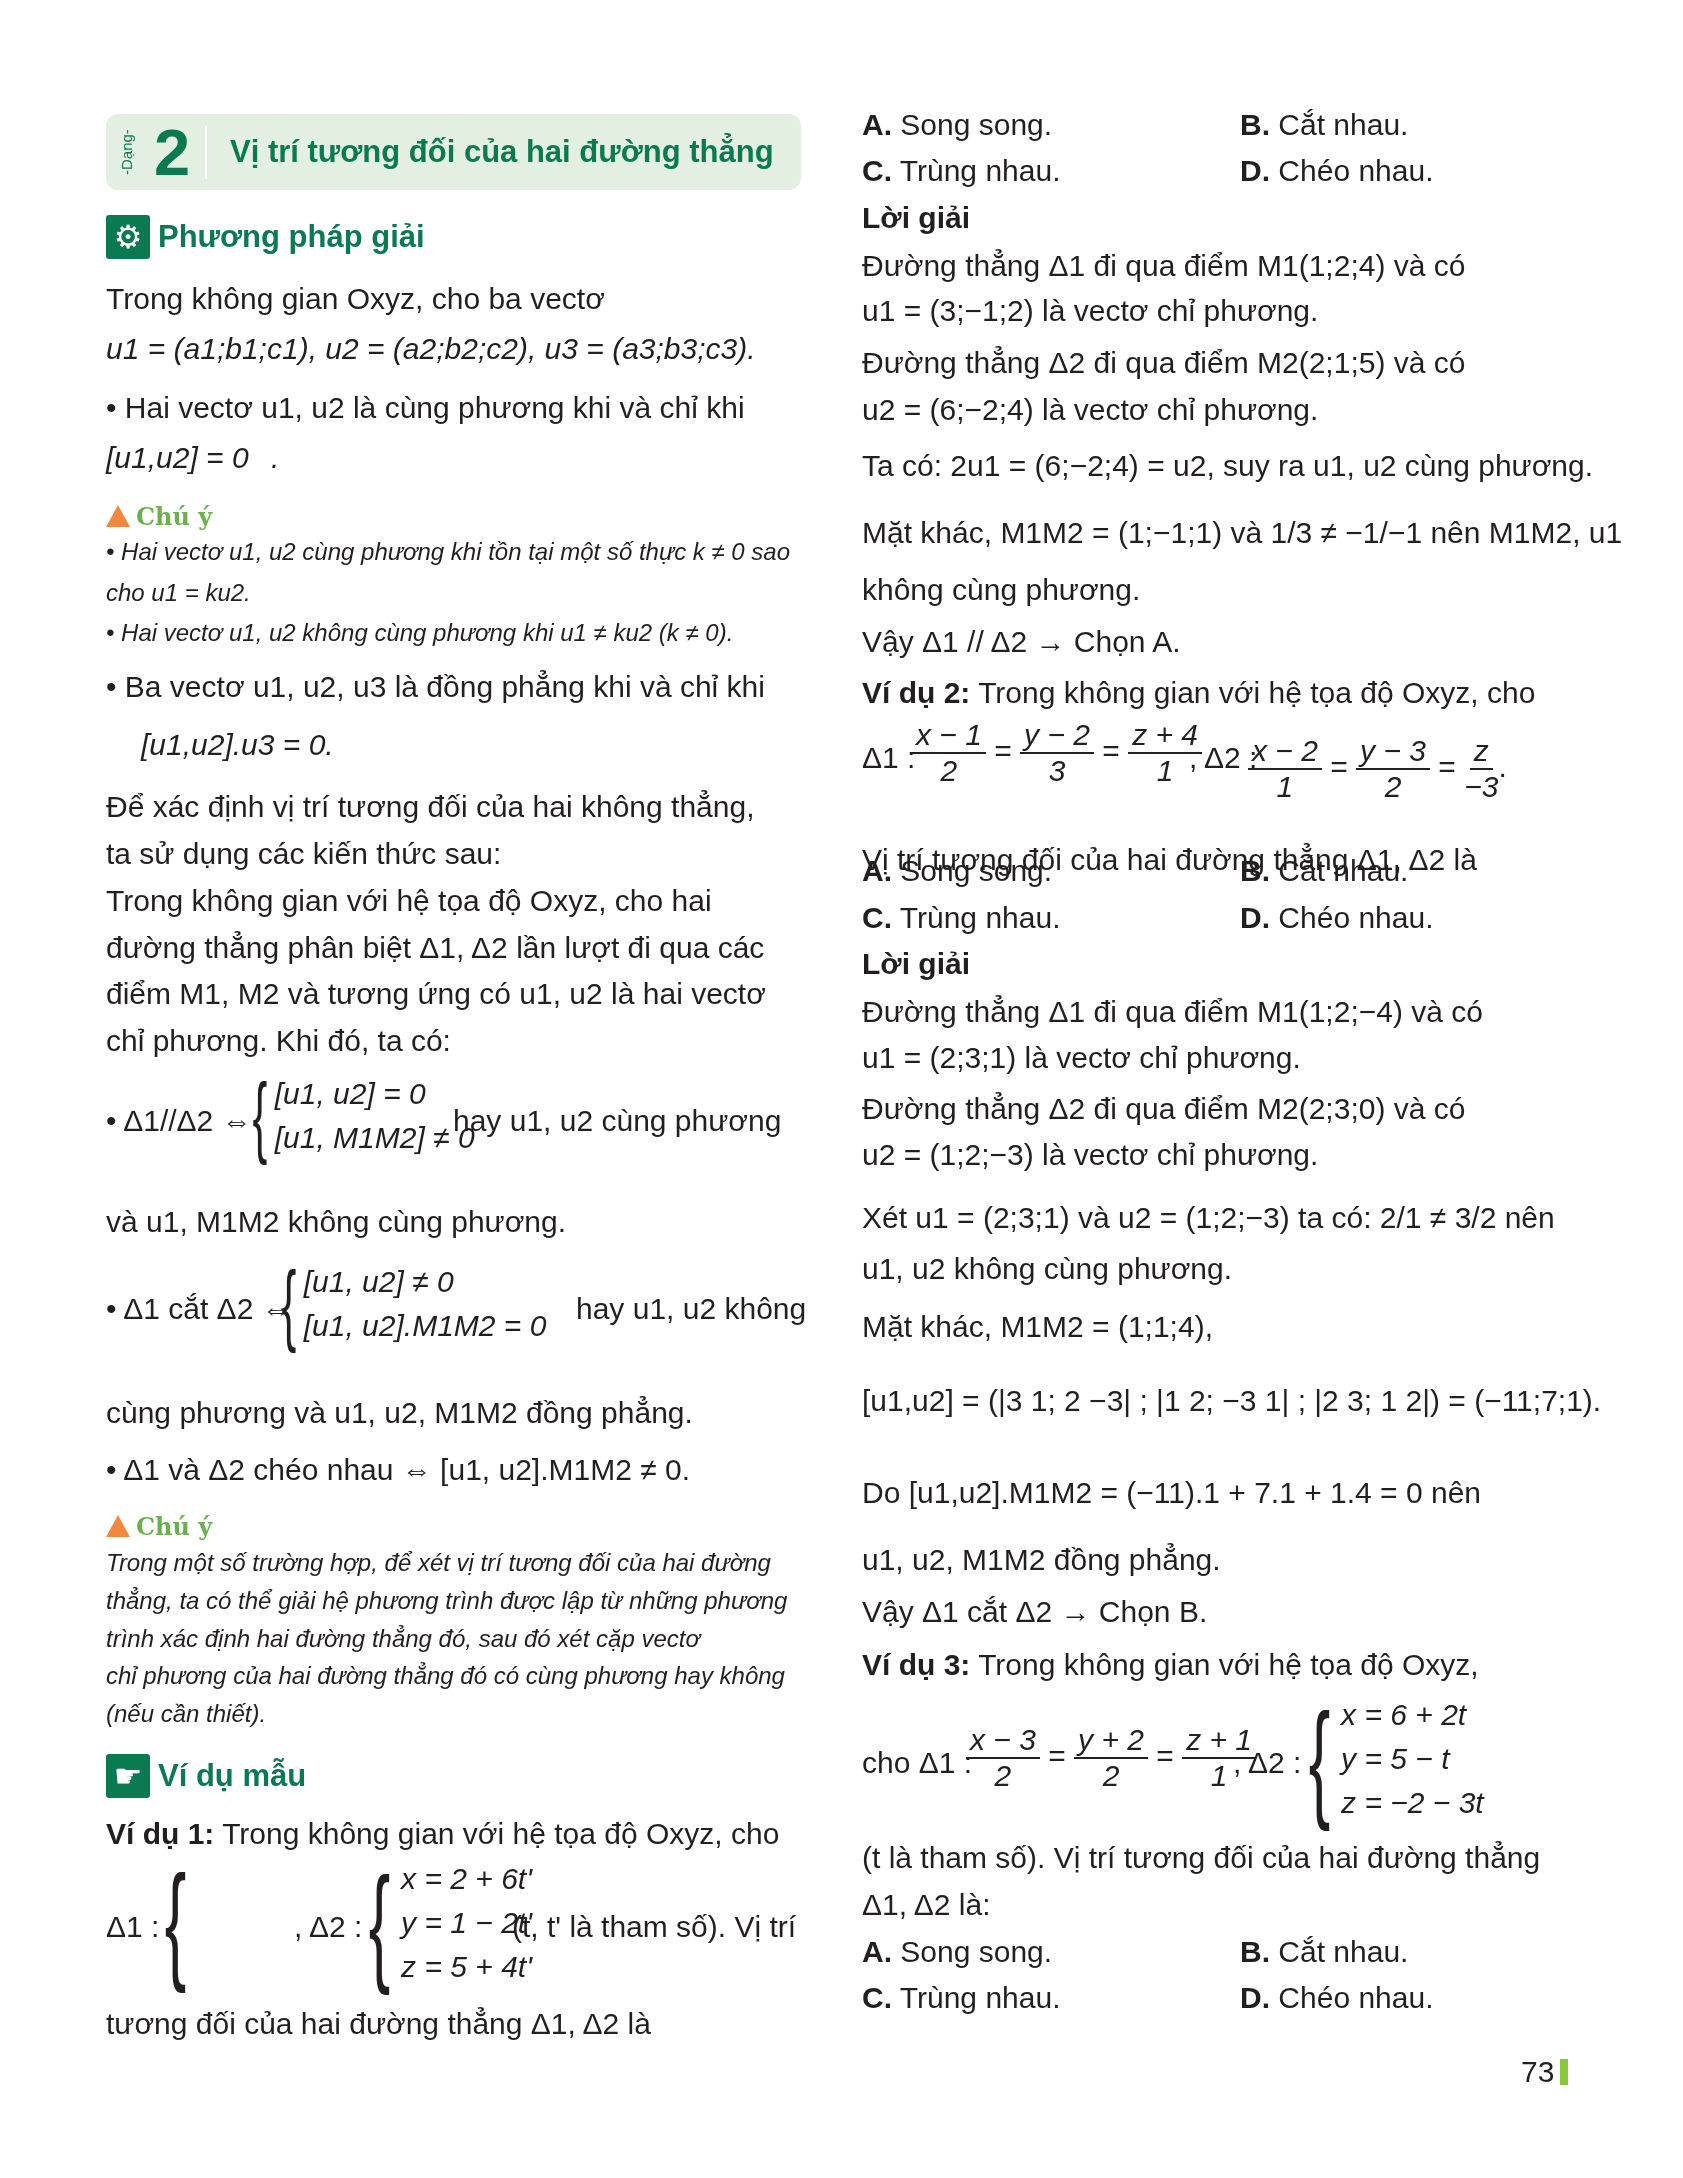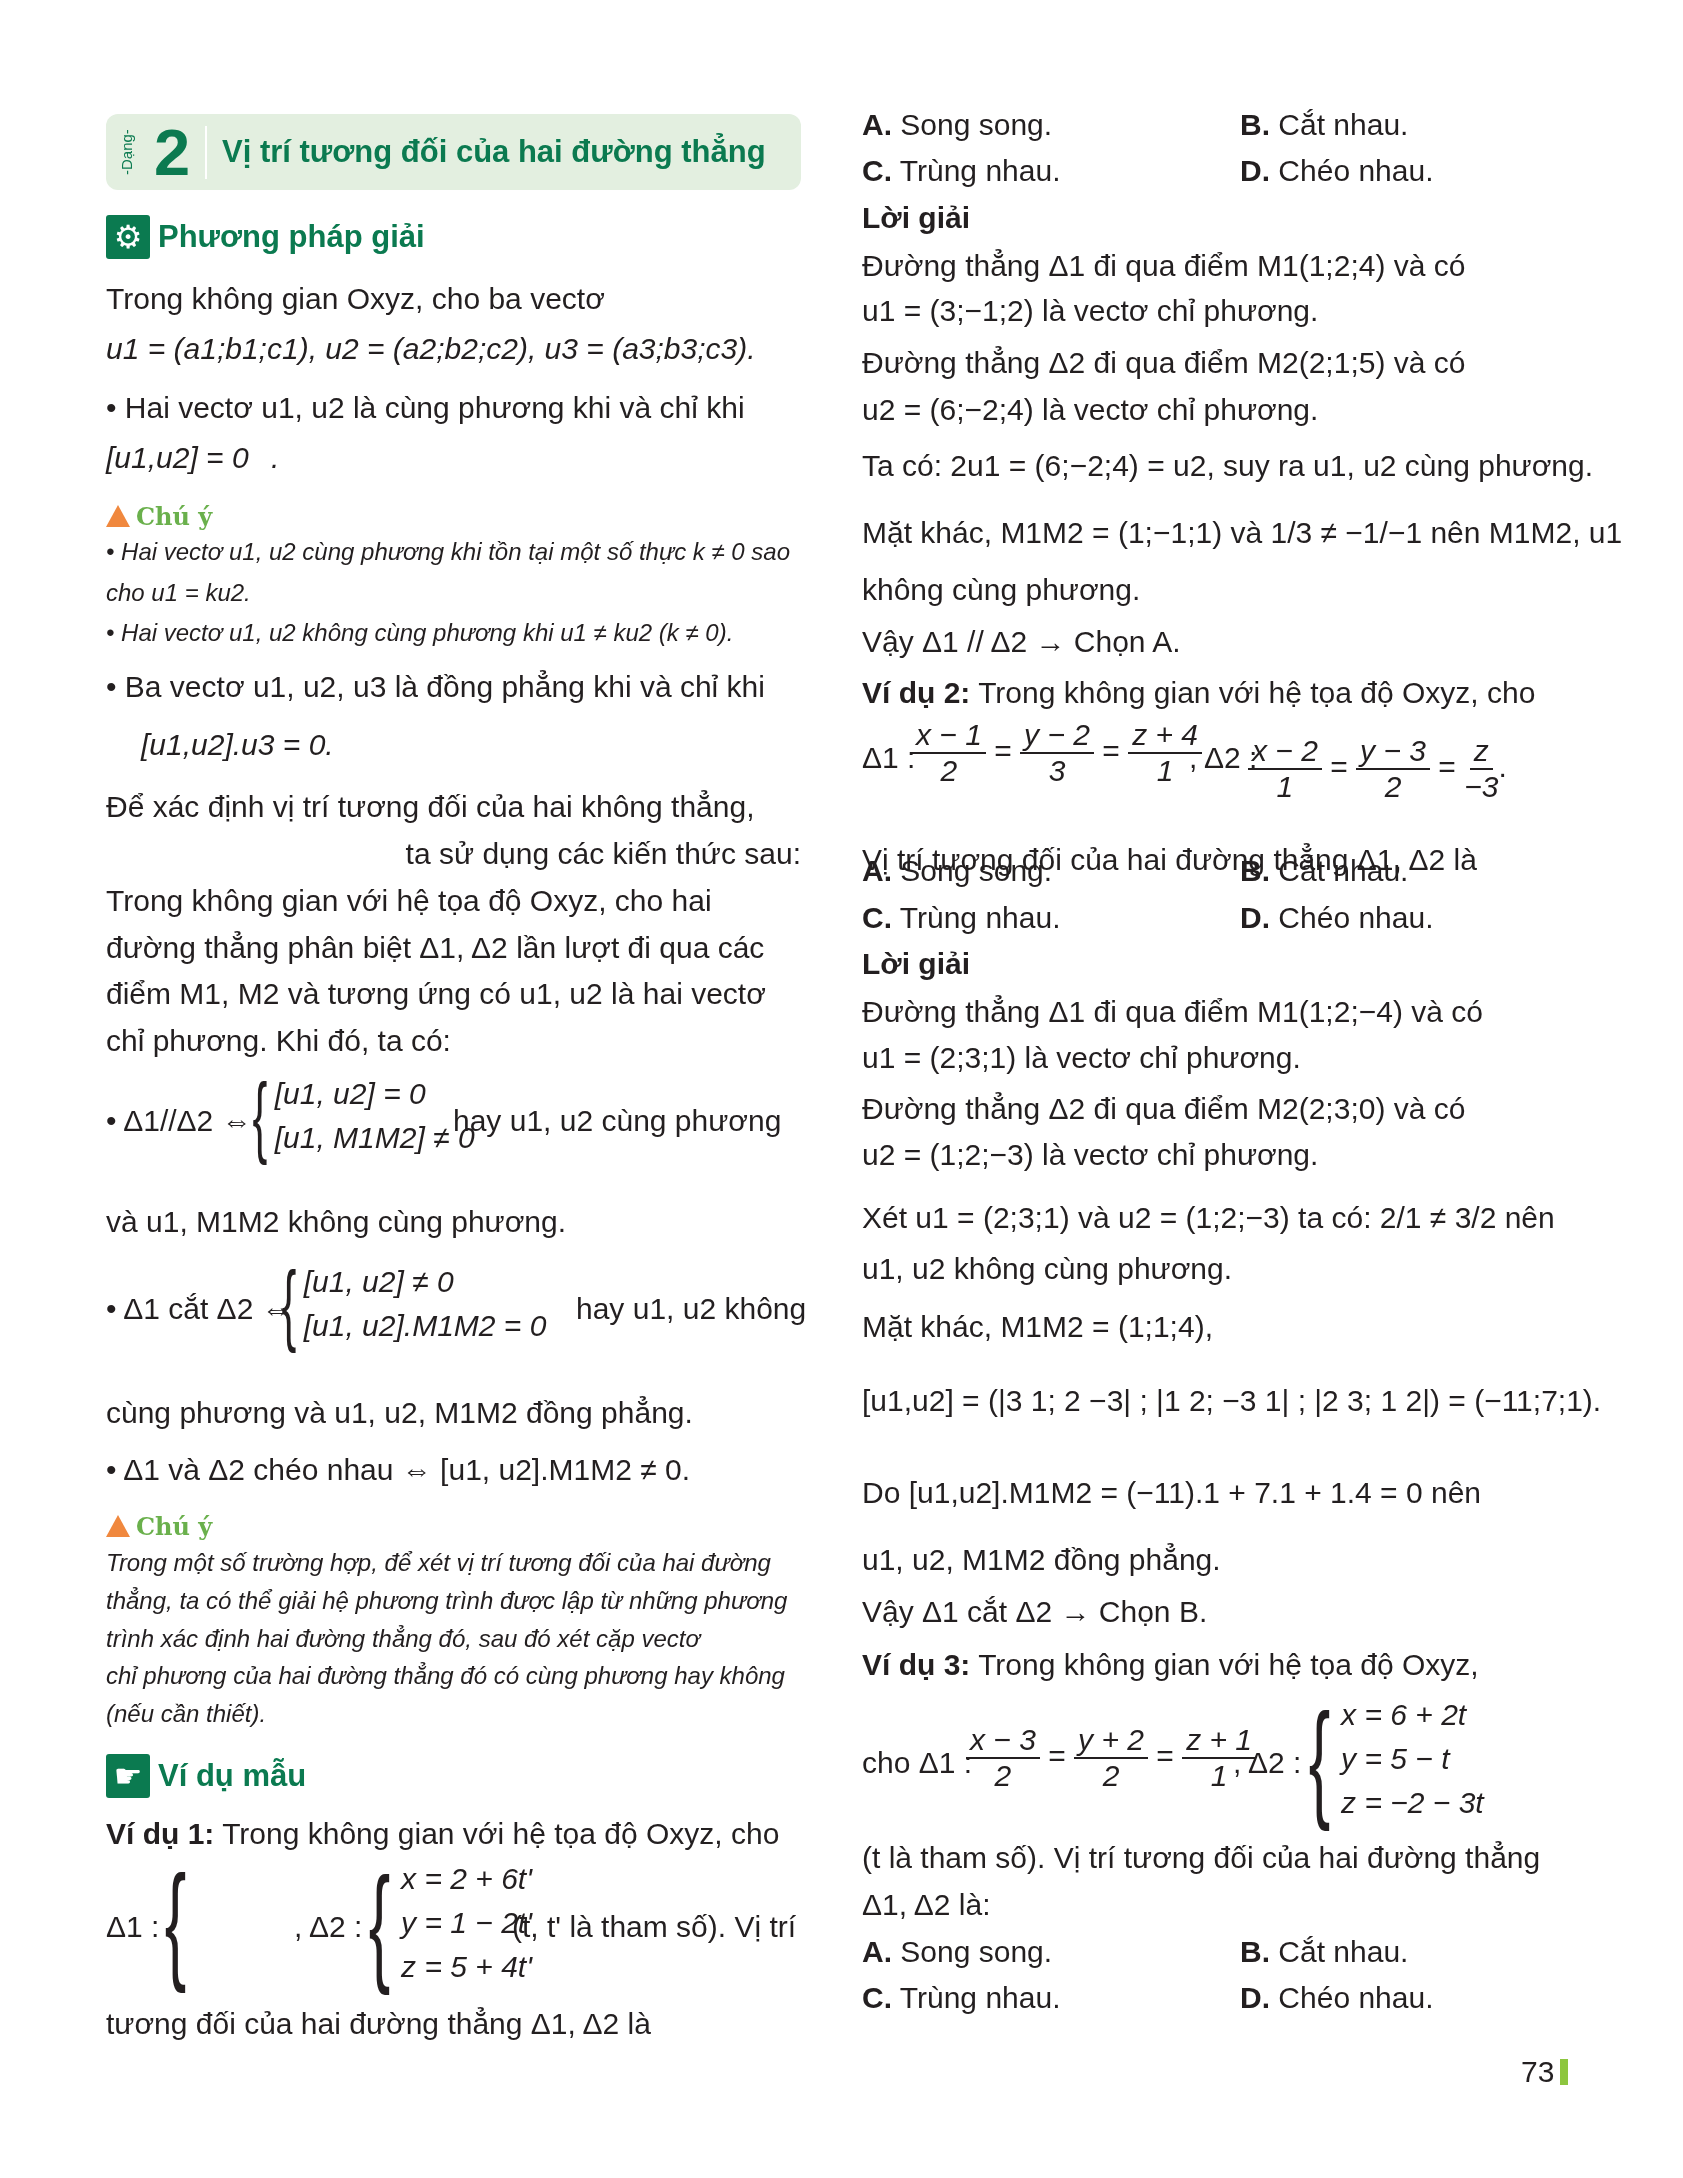--- a/index.html
+++ b/index.html
@@ -12,21 +12,21 @@
   .just { display:flex; justify-content:space-between; }
   .it { font-style:italic; }
   .b { font-weight:bold; }
   .small { font-size:24px; line-height:38px; font-style:italic; }
   .note-h { font-family:"DejaVu Serif", serif; font-weight:bold; color:#6ab04c; font-size:24px; }
   .warn { display:inline-block; width:0; height:0; border-left:12px solid transparent; border-right:12px solid transparent; border-bottom:22px solid #f0883e; vertical-align:-2px; margin-right:6px; position:relative; }
   .header-box { position:absolute; left:106px; top:114px; width:695px; height:76px; background:#e3efe0; border-radius:12px; }
   .dang { position:absolute; left:12px; top:16px; font-size:15px; color:#0b7a50; transform:rotate(-90deg); transform-origin:left top; top:61px; }
   .big2 { position:absolute; left:48px; top:4px; font-size:65px; font-weight:bold; color:#0b7a50; line-height:69px; }
   .vdiv { position:absolute; left:99px; top:12px; width:2px; height:53px; background:#ffffff; }
-  .htitle { position:absolute; left:116px; top:20px; font-size:31px; font-weight:bold; color:#0b7a50; }
+  .htitle { position:absolute; left:124px; top:20px; font-size:31px; font-weight:bold; color:#0b7a50; }
   .sec-icon { display:inline-block; width:44px; height:44px; background:#0b7a50; border-radius:3px; vertical-align:middle; position:relative; color:#fff; text-align:center; line-height:44px; font-size:32px; }
   .sec-title { font-size:31px; font-weight:bold; color:#0b7a50; vertical-align:middle; margin-left:8px; }
   .frac { display:inline-flex; flex-direction:column; align-items:center; vertical-align:middle; font-style:italic; line-height:34px; }
   .frac .num { border-bottom:2px solid #231f20; padding:0 4px; }
   .sys { display:inline-flex; align-items:center; vertical-align:middle; }
   .sys .brace { font-size:89px; line-height:89px; font-weight:100; transform:scaleX(0.5); }
   .sys .rows { display:flex; flex-direction:column; font-style:italic; line-height:44px; }
   .pgnum { position:absolute; left:1521px; top:2055px; font-size:30px; }
   .pgbar { position:absolute; left:1560px; top:2059px; width:8px; height:26px; background:#8dc63f; }
 </style>
@@ -55,21 +55,21 @@
     <span class="warn"></span><span class="note-h">Chú ý</span>
   </div>
   <div class="ln small" style="top:533px;">• Hai vectơ u1, u2 cùng phương khi tồn tại một số thực k ≠ 0 sao</div>
   <div class="ln small" style="top:574px;">cho u1 = ku2.</div>
   <div class="ln small" style="top:614px;">• Hai vectơ u1, u2 không cùng phương khi u1 ≠ ku2 (k ≠ 0).</div>
 
   <div class="ln" style="top:667px;">• Ba vectơ u1, u2, u3 là đồng phẳng khi và chỉ khi</div>
   <div class="ln it" style="top:725px;margin-left:35px;">[u1,u2].u3 = 0.</div>
 
   <div class="ln" style="top:787px;">Để xác định vị trí tương đối của hai không thẳng,</div>
-  <div class="ln" style="top:834px;text-align:right;">ta sử dụng các kiến thức sau:</div>
+  <div class="ln" style="top:834px;">ta sử dụng các kiến thức sau:</div>
   <div class="ln" style="top:881px;">Trong không gian với hệ tọa độ Oxyz, cho hai</div>
   <div class="ln" style="top:928px;">đường thẳng phân biệt Δ1, Δ2 lần lượt đi qua các</div>
   <div class="ln" style="top:974px;">điểm M1, M2 và tương ứng có u1, u2 là hai vectơ</div>
   <div class="ln" style="top:1021px;">chỉ phương. Khi đó, ta có:</div>
 
   <div class="ln" style="top:1071px; height:99px;">
     <span style="position:absolute; left:0; top:30px;">• Δ1//Δ2 ⇔</span>
     <span class="sys" style="position:absolute; left:139px; top:0;">
       <span class="brace">{</span>
       <span class="rows">

